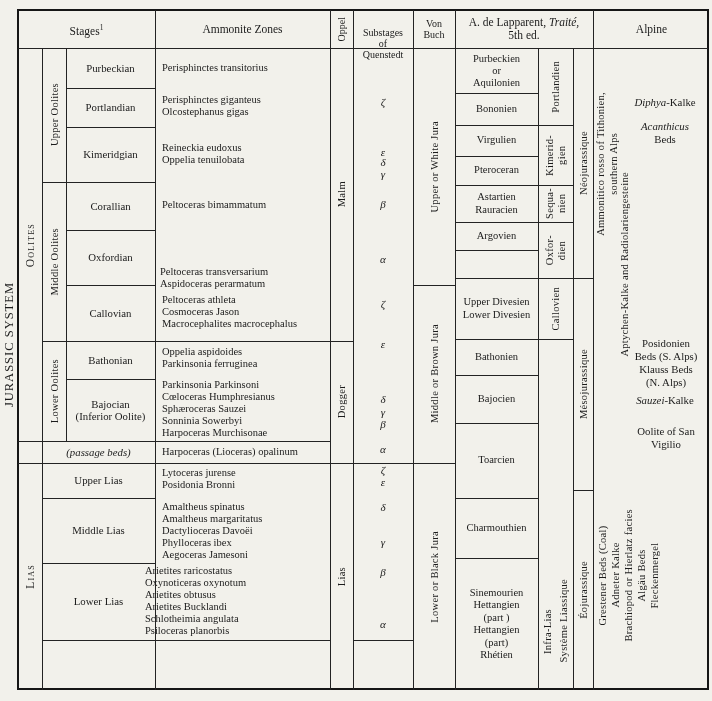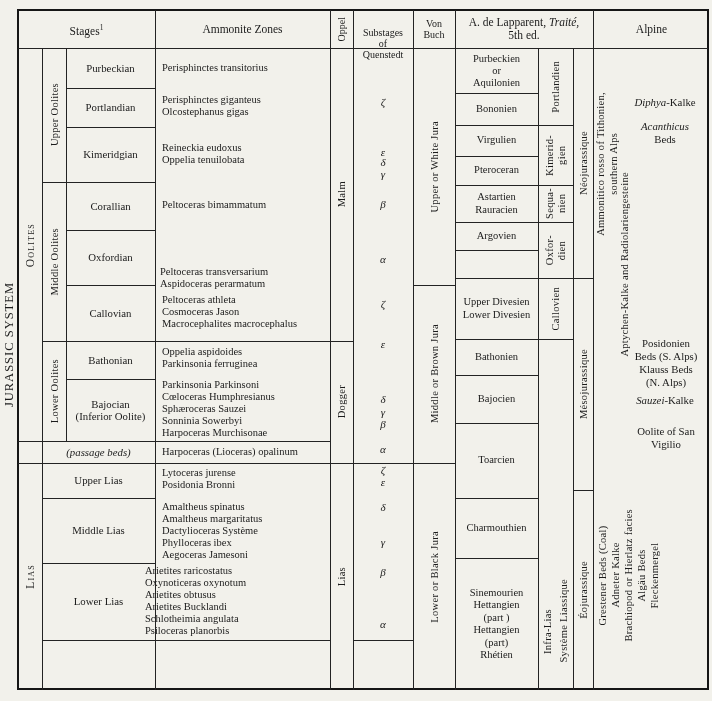--- a/index.html
+++ b/index.html
@@ -180,21 +180,21 @@
   <div class="left ammon" style="left:162px;top:379px;width:166px;">Parkinsonia Parkinsoni
 Cœloceras Humphresianus
 Sphæroceras Sauzei
 Sonninia Sowerbyi
 Harpoceras Murchisonae</div>
   <div class="left ammon" style="left:162px;top:446px;width:166px;">Harpoceras (Lioceras) opalinum</div>
   <div class="left ammon" style="left:162px;top:467px;width:166px;">Lytoceras jurense
 Posidonia Bronni</div>
   <div class="left ammon" style="left:162px;top:501px;width:166px;">Amaltheus spinatus
 Amaltheus margaritatus
-Dactylioceras Système
+Dactylioceras Davoëi
 Phylloceras ibex
 Aegoceras Jamesoni</div>
   <div class="left ammon" style="left:145px;top:565px;width:166px;">Arietites raricostatus
 Oxynoticeras oxynotum
 Arietites obtusus
 Arietites Bucklandi
 Schlotheimia angulata
 Psiloceras planorbis</div>
 
   <div class="box" style="left:330px;top:48px;width:23px;height:293px;">

